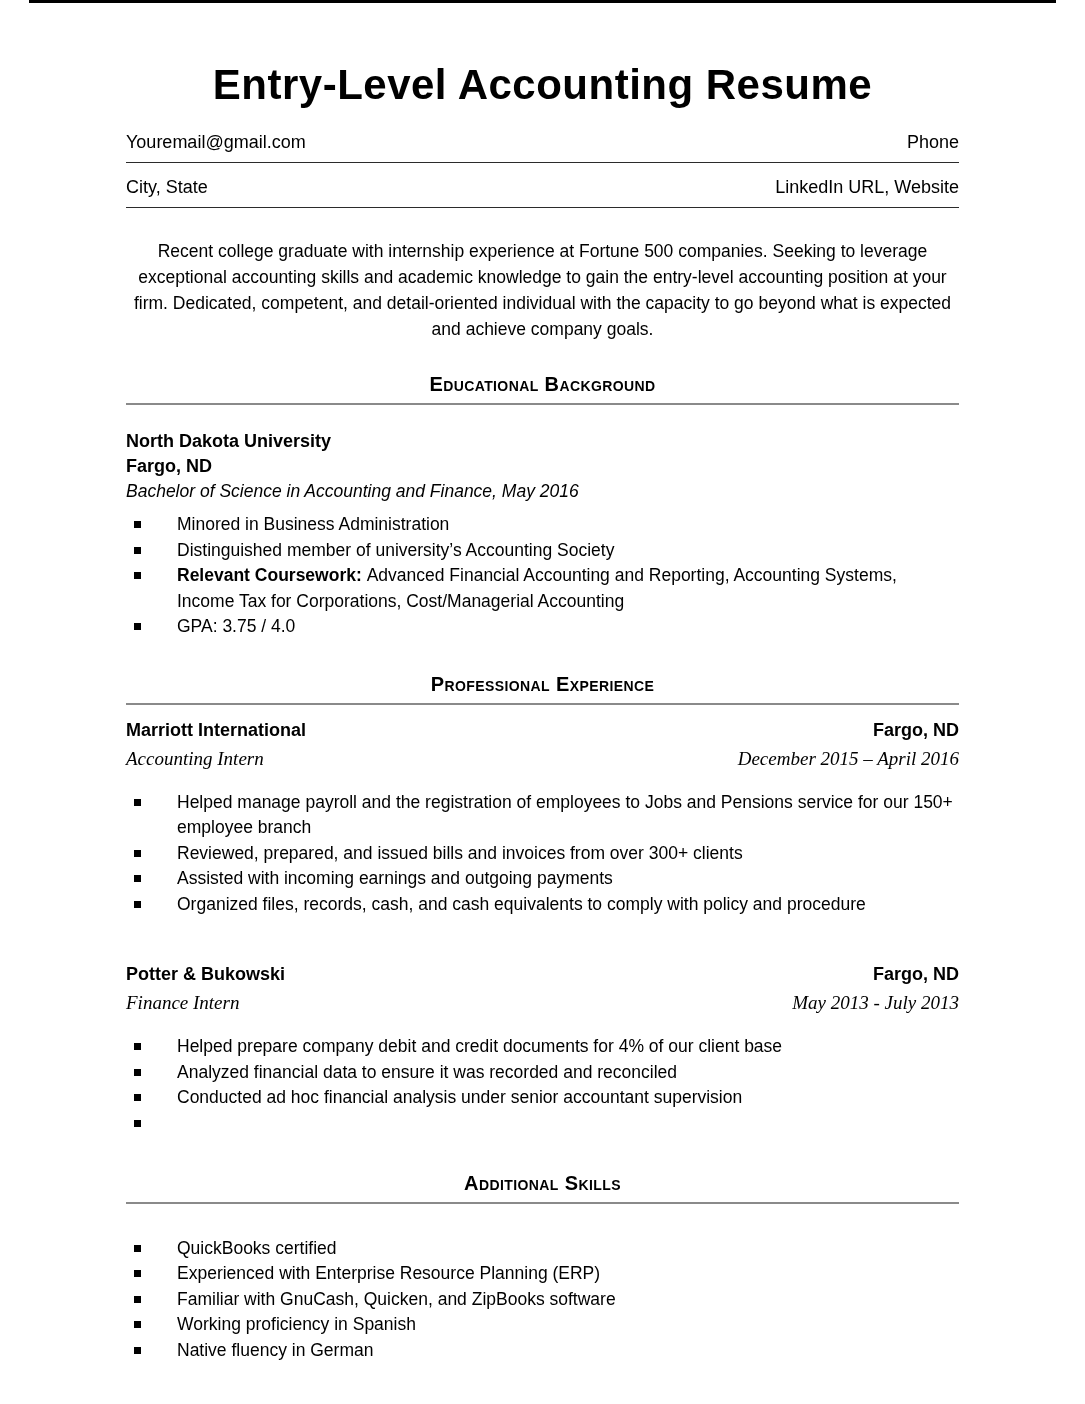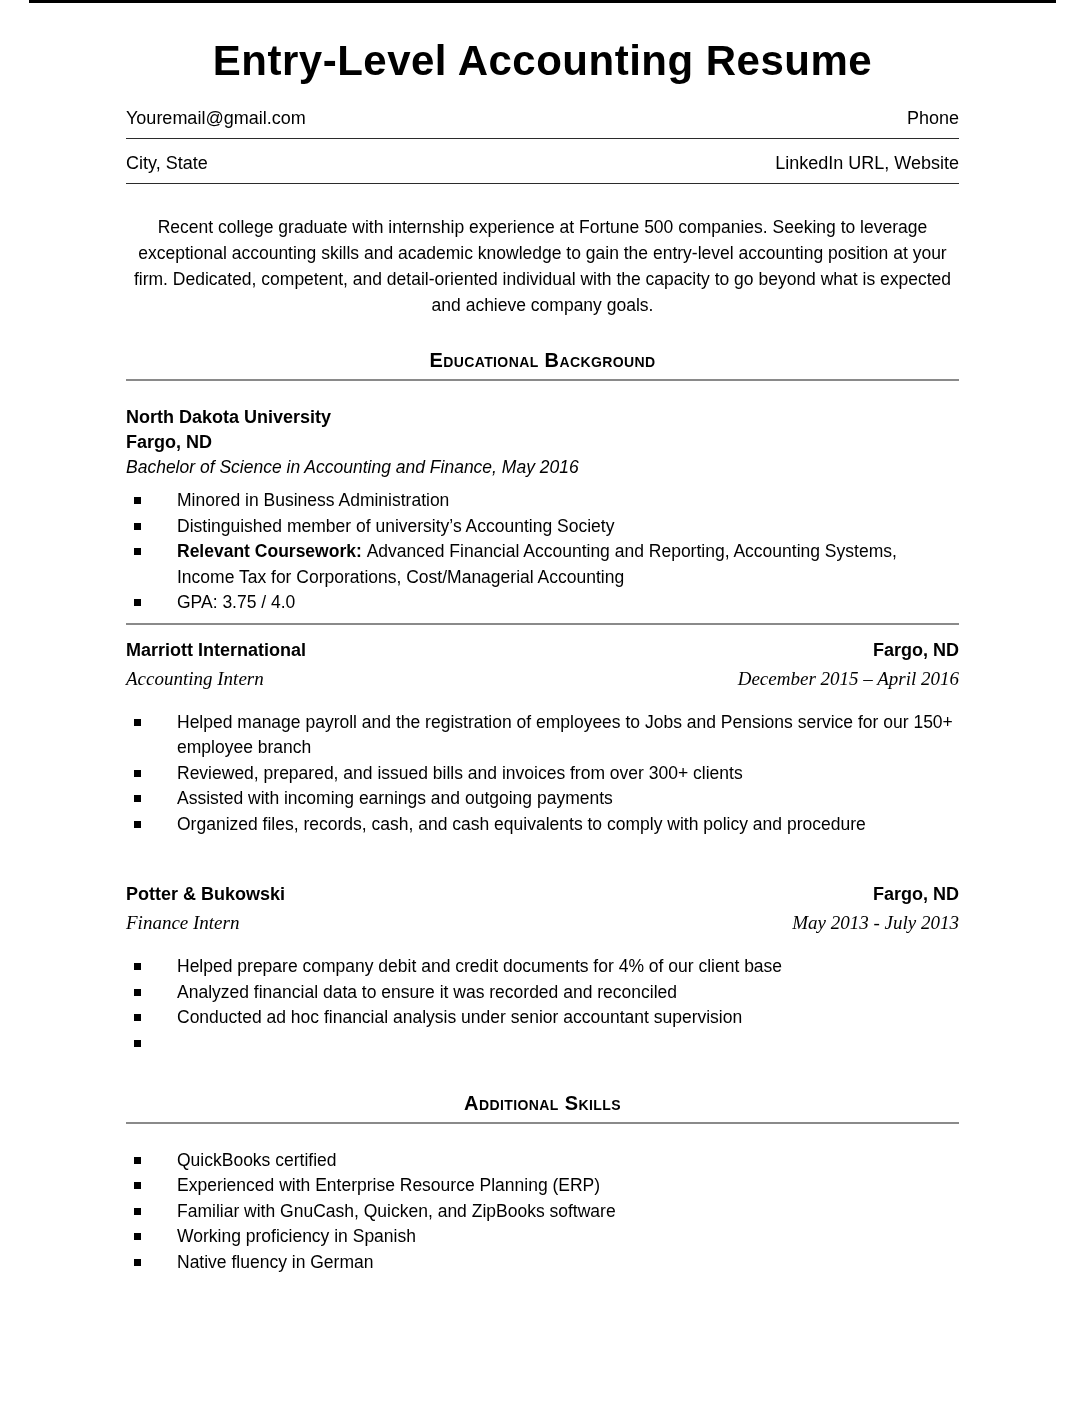--- a/index.html
+++ b/index.html
@@ -4,21 +4,21 @@
 <style>
   * { box-sizing: border-box; }
   html, body { margin: 0; padding: 0; background: #ffffff; }
   .page {
     position: relative;
     width: 1027px;
     height: 1404px;
     margin: 0 auto;
     background: #ffffff;
     border-top: 3px solid #000000;
-    padding: 34px 97px 0 97px;
+    padding: 58px 97px 0 97px;
     font-family: "Liberation Sans", sans-serif;
     color: #000000;
     overflow: hidden;
   }
   .title {
     font-size: 42px;
     font-weight: 700;
     text-align: center;
     margin: 0 0 22px 0;
     letter-spacing: 0.5px;
@@ -60,21 +60,21 @@
   }
   .edu-block { margin-top: 24px; }
   .bold-line { font-size: 18px; font-weight: 700; line-height: 25px; }
   .degree {
     font-size: 17.5px;
     font-style: italic;
     line-height: 25px;
   }
   .bullets { margin-top: 8px; }
   .bullets.exp { margin-top: 18px; }
-  .bullets.skills-list { margin-top: 24px; }
+  .bullets.skills-list { margin-top: 32px; }
   .bullet {
     display: flex;
     align-items: flex-start;
     font-size: 17.5px;
     line-height: 25.5px;
   }
   .sq {
     flex: none;
     width: 7px;
     height: 7px;
@@ -142,20 +142,21 @@
         <span class="sq"></span>
         <span class="bt"><strong>Relevant Coursework: </strong><span>Advanced Financial Accounting and Reporting, Accounting Systems, Income Tax for Corporations, Cost/Managerial Accounting</span></span>
       </div>
       <div class="bullet">
         <span class="sq"></span>
         <span class="bt">GPA: 3.75 / 4.0</span>
       </div>
     </div>
   </div>
 
+  <div class="section-head exp">Professional Experience</div>
   <hr class="rule">
 
   <div class="job">
     <div class="job-row">
       <span>Marriott International</span>
       <span>Fargo, ND</span>
     </div>
     <div class="job-sub">
       <span>Accounting Intern</span>
       <span>December 2015 – April 2016</span>

